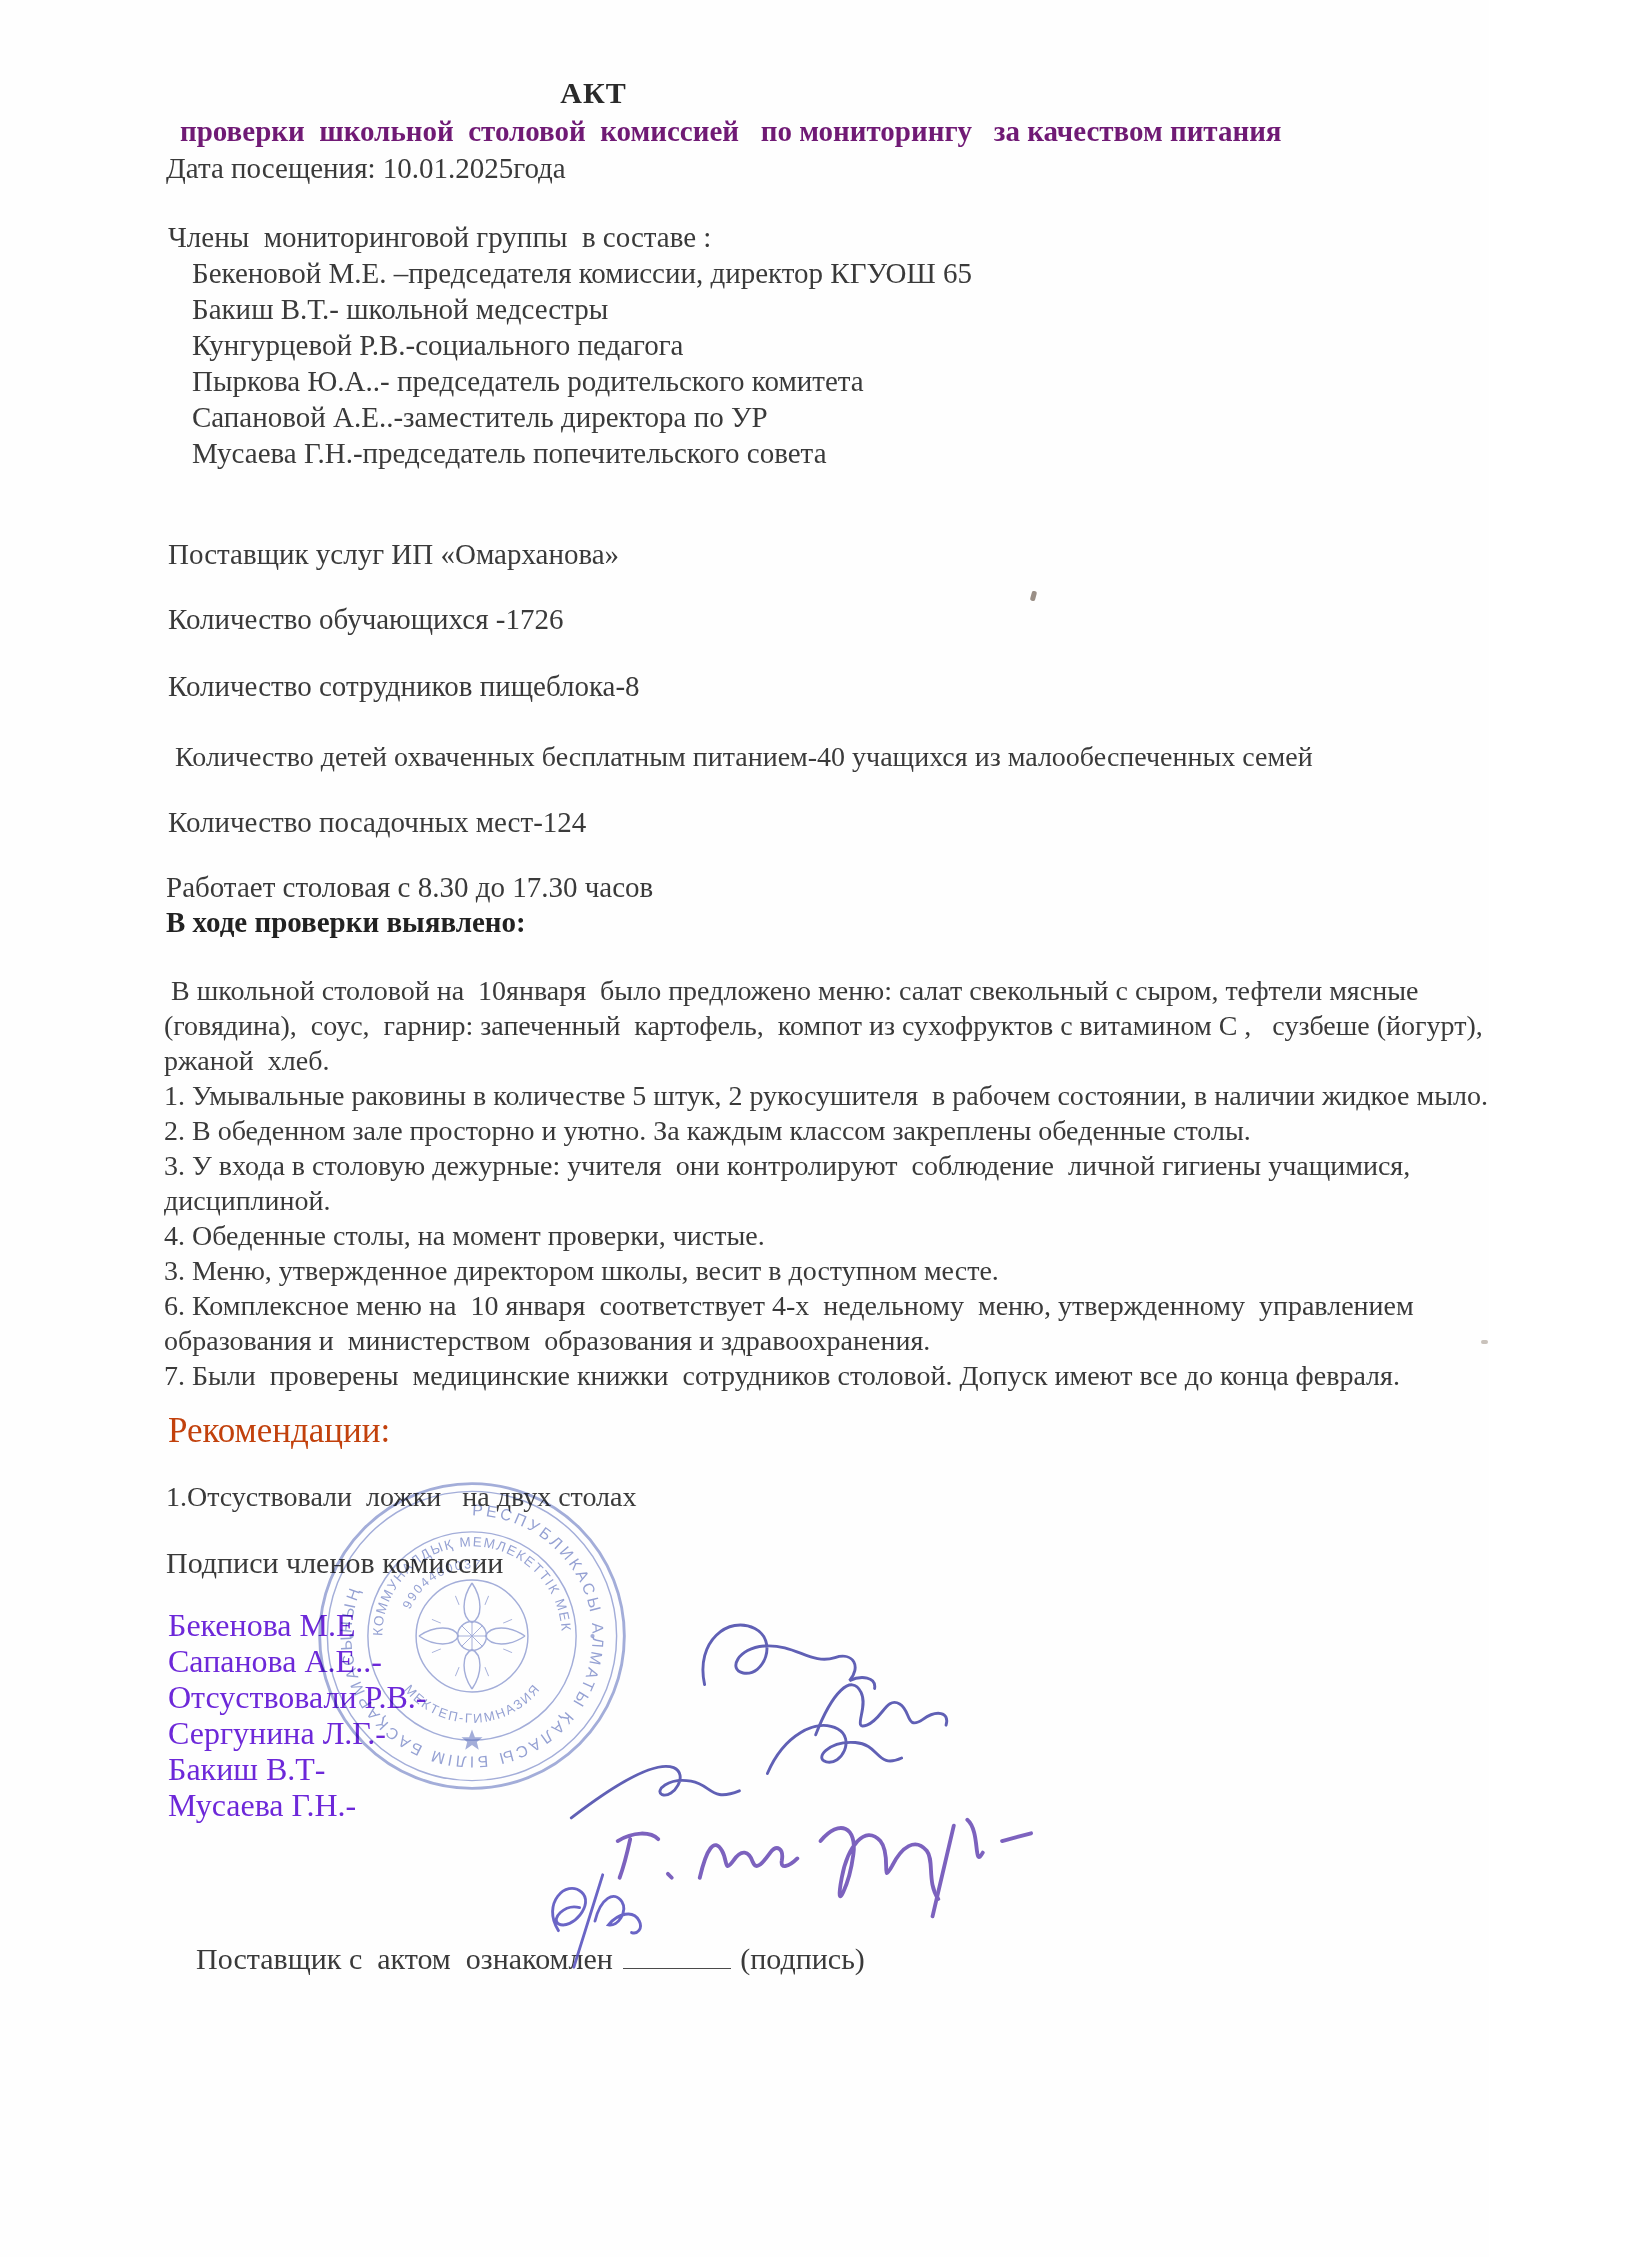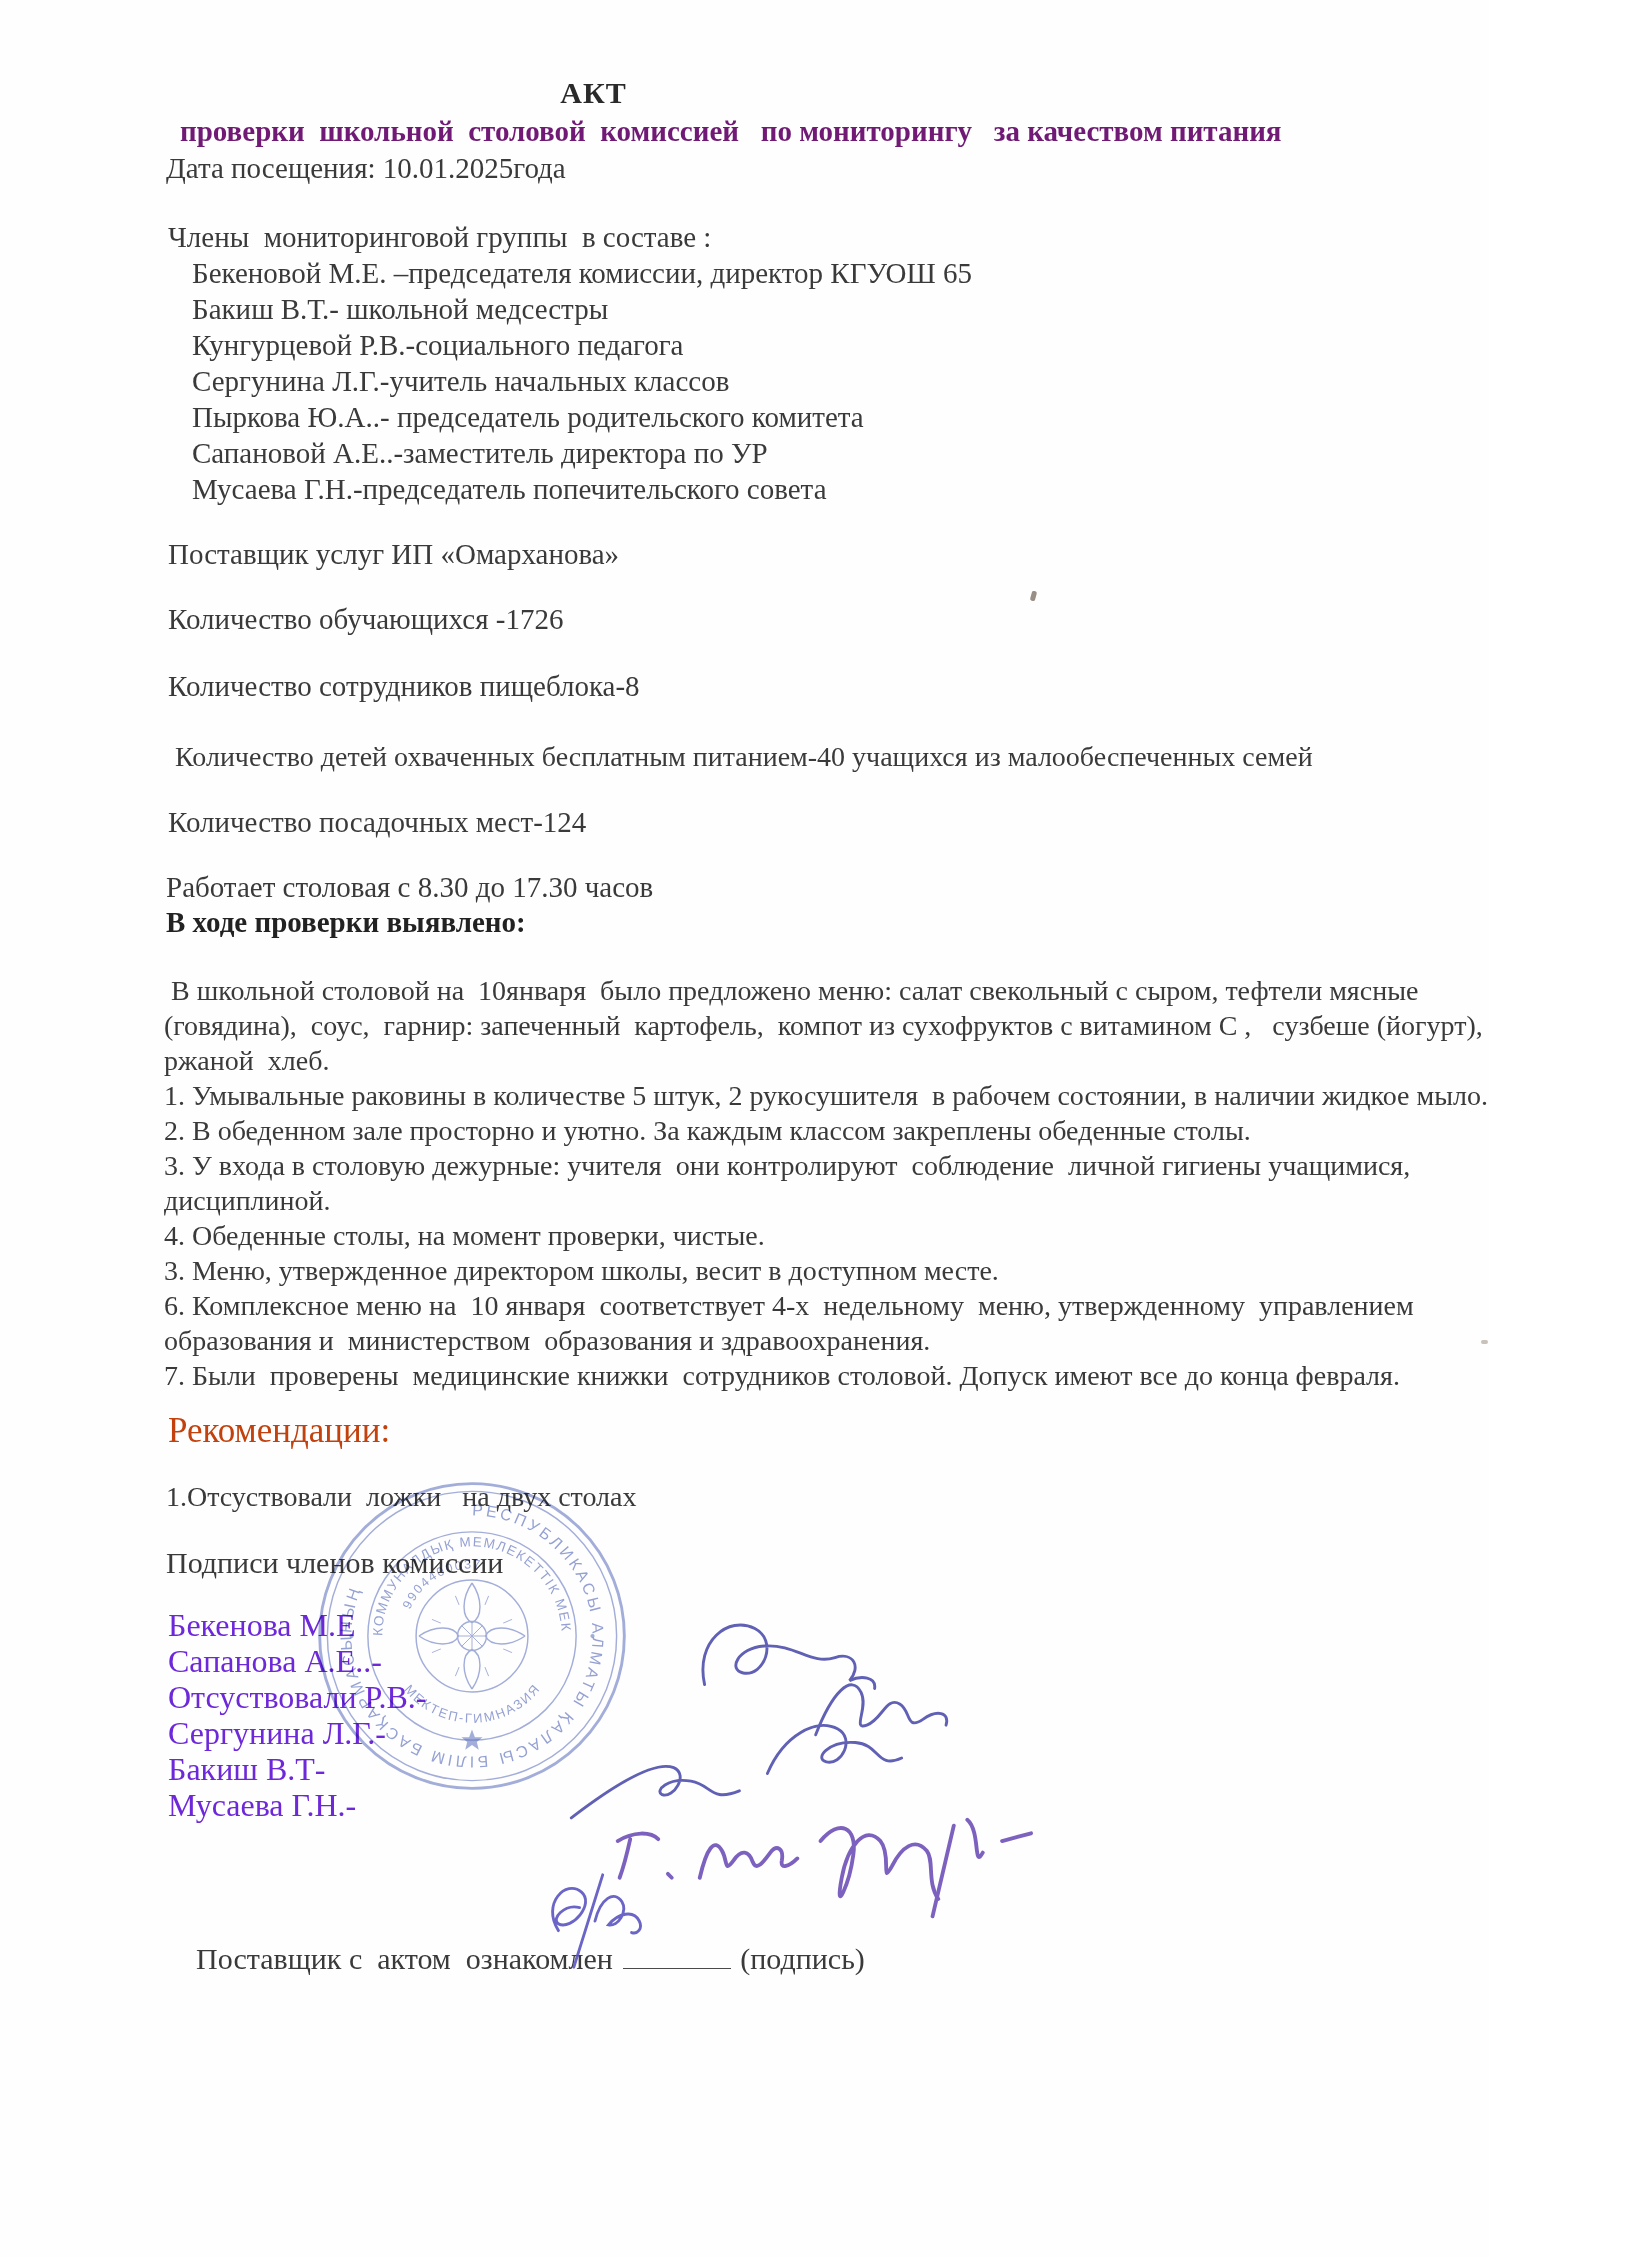--- a/index.html
+++ b/index.html
@@ -47,21 +47,20 @@
 
   <div class="t title">АКТ</div>
   <div class="t subtitle">проверки  школьной  столовой  комиссией   по мониторингу   за качеством питания</div>
   <div class="t date">Дата посещения: 10.01.2025года</div>
 
   <div class="t members-heading">Члены  мониторинговой группы  в составе :</div>
   <div class="members">
     <div class="t">Бекеновой М.Е. –председателя комиссии, директор КГУОШ 65</div>
     <div class="t">Бакиш В.Т.- школьной медсестры</div>
     <div class="t">Кунгурцевой Р.В.-социального педагога</div>
-    <div class="t">Сергунина Л.Г.-учитель начальных классов</div>
     <div class="t">Пыркова Ю.А..- председатель родительского комитета</div>
     <div class="t">Сапановой А.Е..-заместитель директора по УР</div>
     <div class="t">Мусаева Г.Н.-председатель попечительского совета</div>
   </div>
 
   <div class="t info0">Поставщик услуг ИП «Омарханова»</div>
   <div class="t info1">Количество обучающихся -1726</div>
   <div class="t info2">Количество сотрудников пищеблока-8</div>
   <div class="t info3"> Количество детей охваченных бесплатным питанием-40 учащихся из малообеспеченных семей</div>
   <div class="t info4">Количество посадочных мест-124</div>

